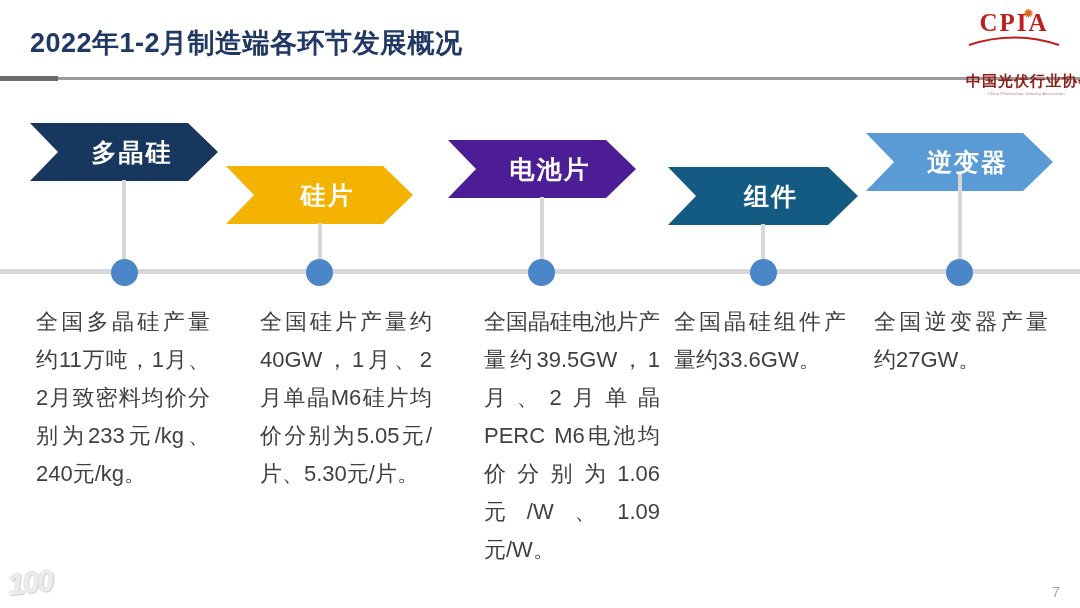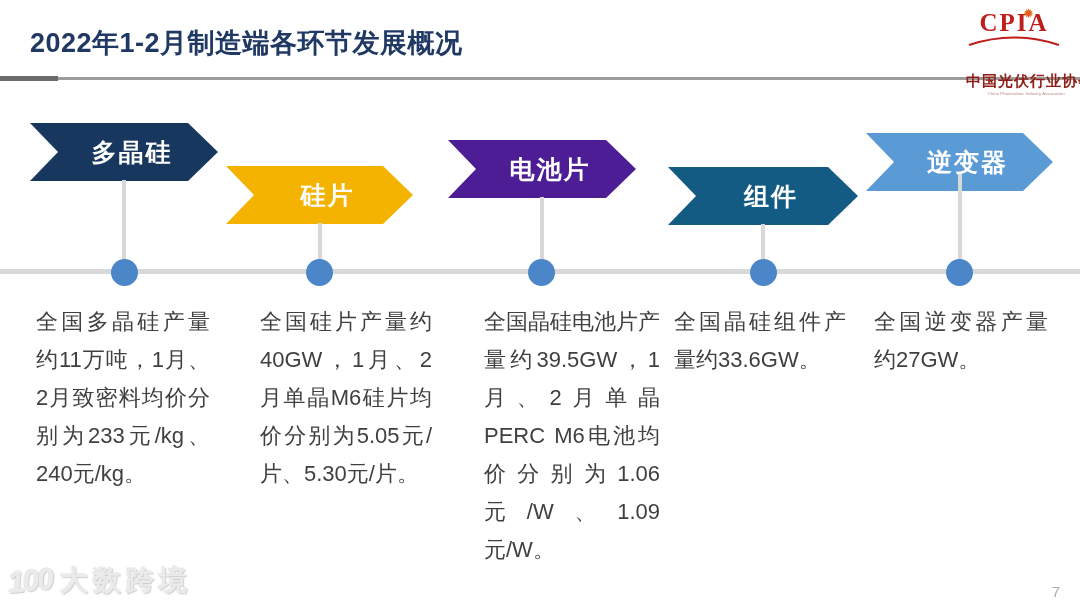--- a/index.html
+++ b/index.html
@@ -171,17 +171,16 @@
     <div class="arrow" style="background: rgb(91, 155, 213);">
       <span>逆变器</span>
     </div>
     <div class="connector"></div>
     <div class="dot"></div>
     <div class="desc">全国逆变器产量约27GW。</div>
   </div>
 
   <div class="watermark">
     <span class="watermark-logo">100</span>
-    <span class="watermark-text">大数跨境</span>
   </div>
   <div class="page-number">7</div>
 
 </div>
 
 </body></html>

